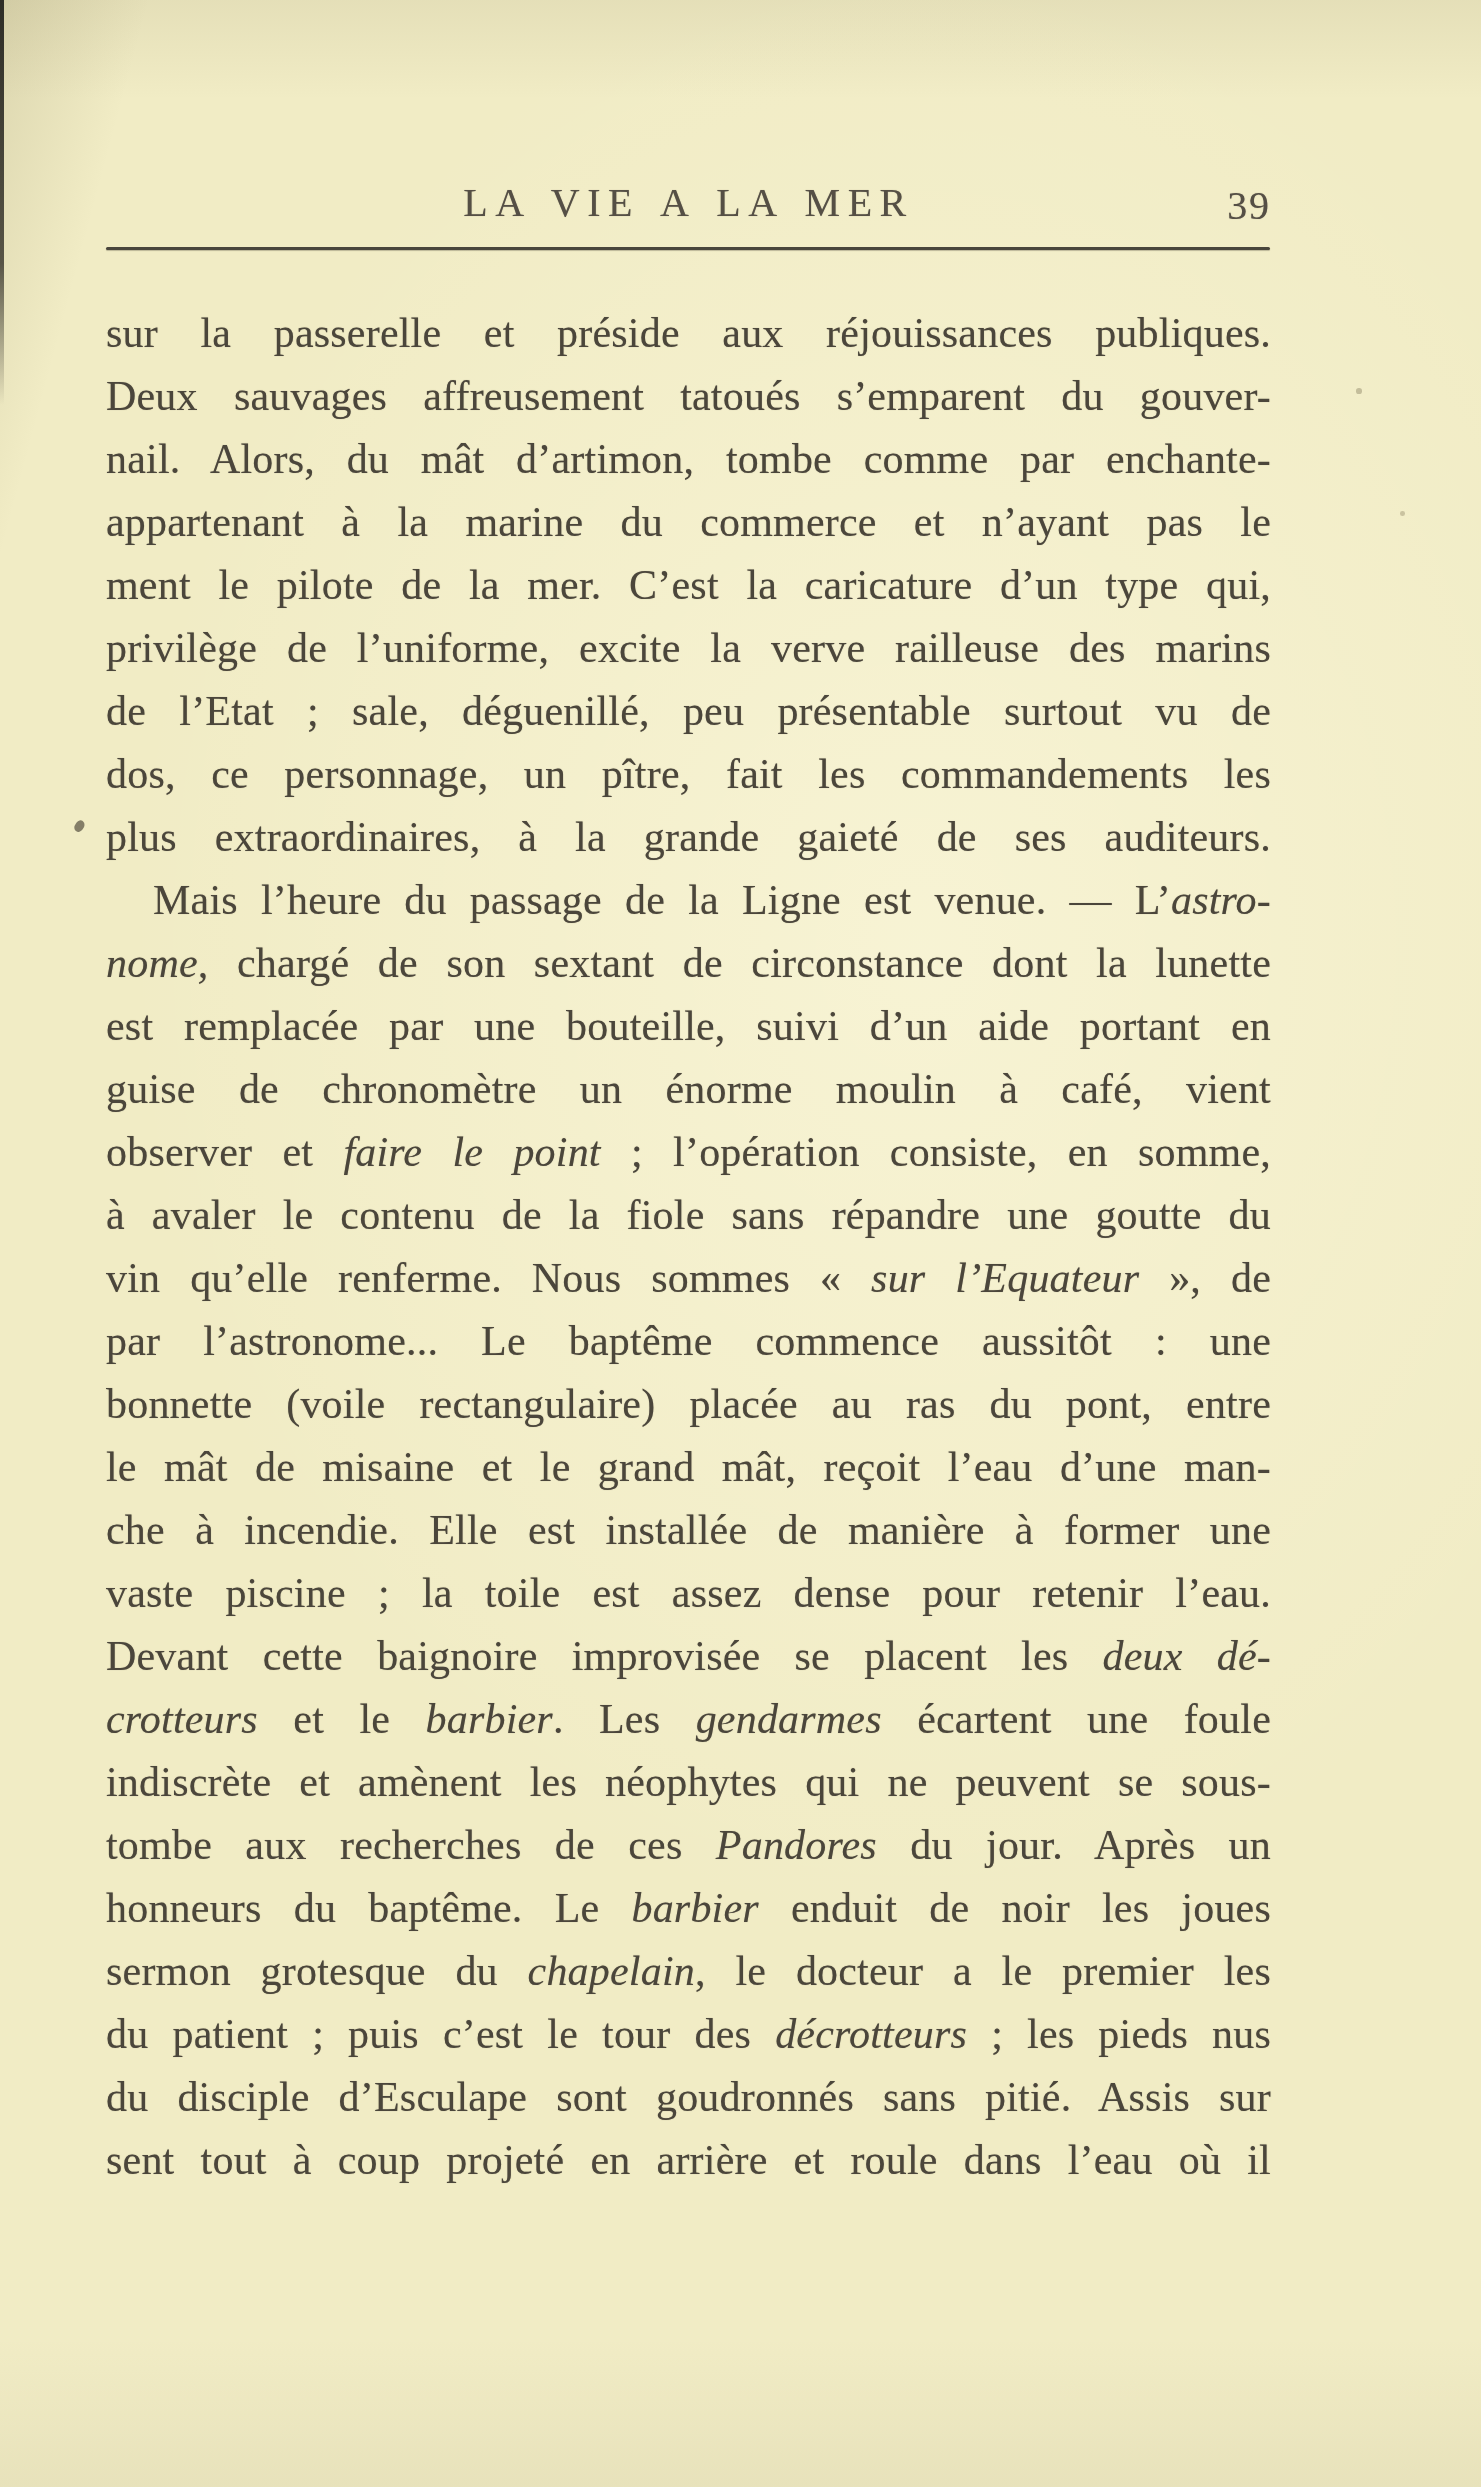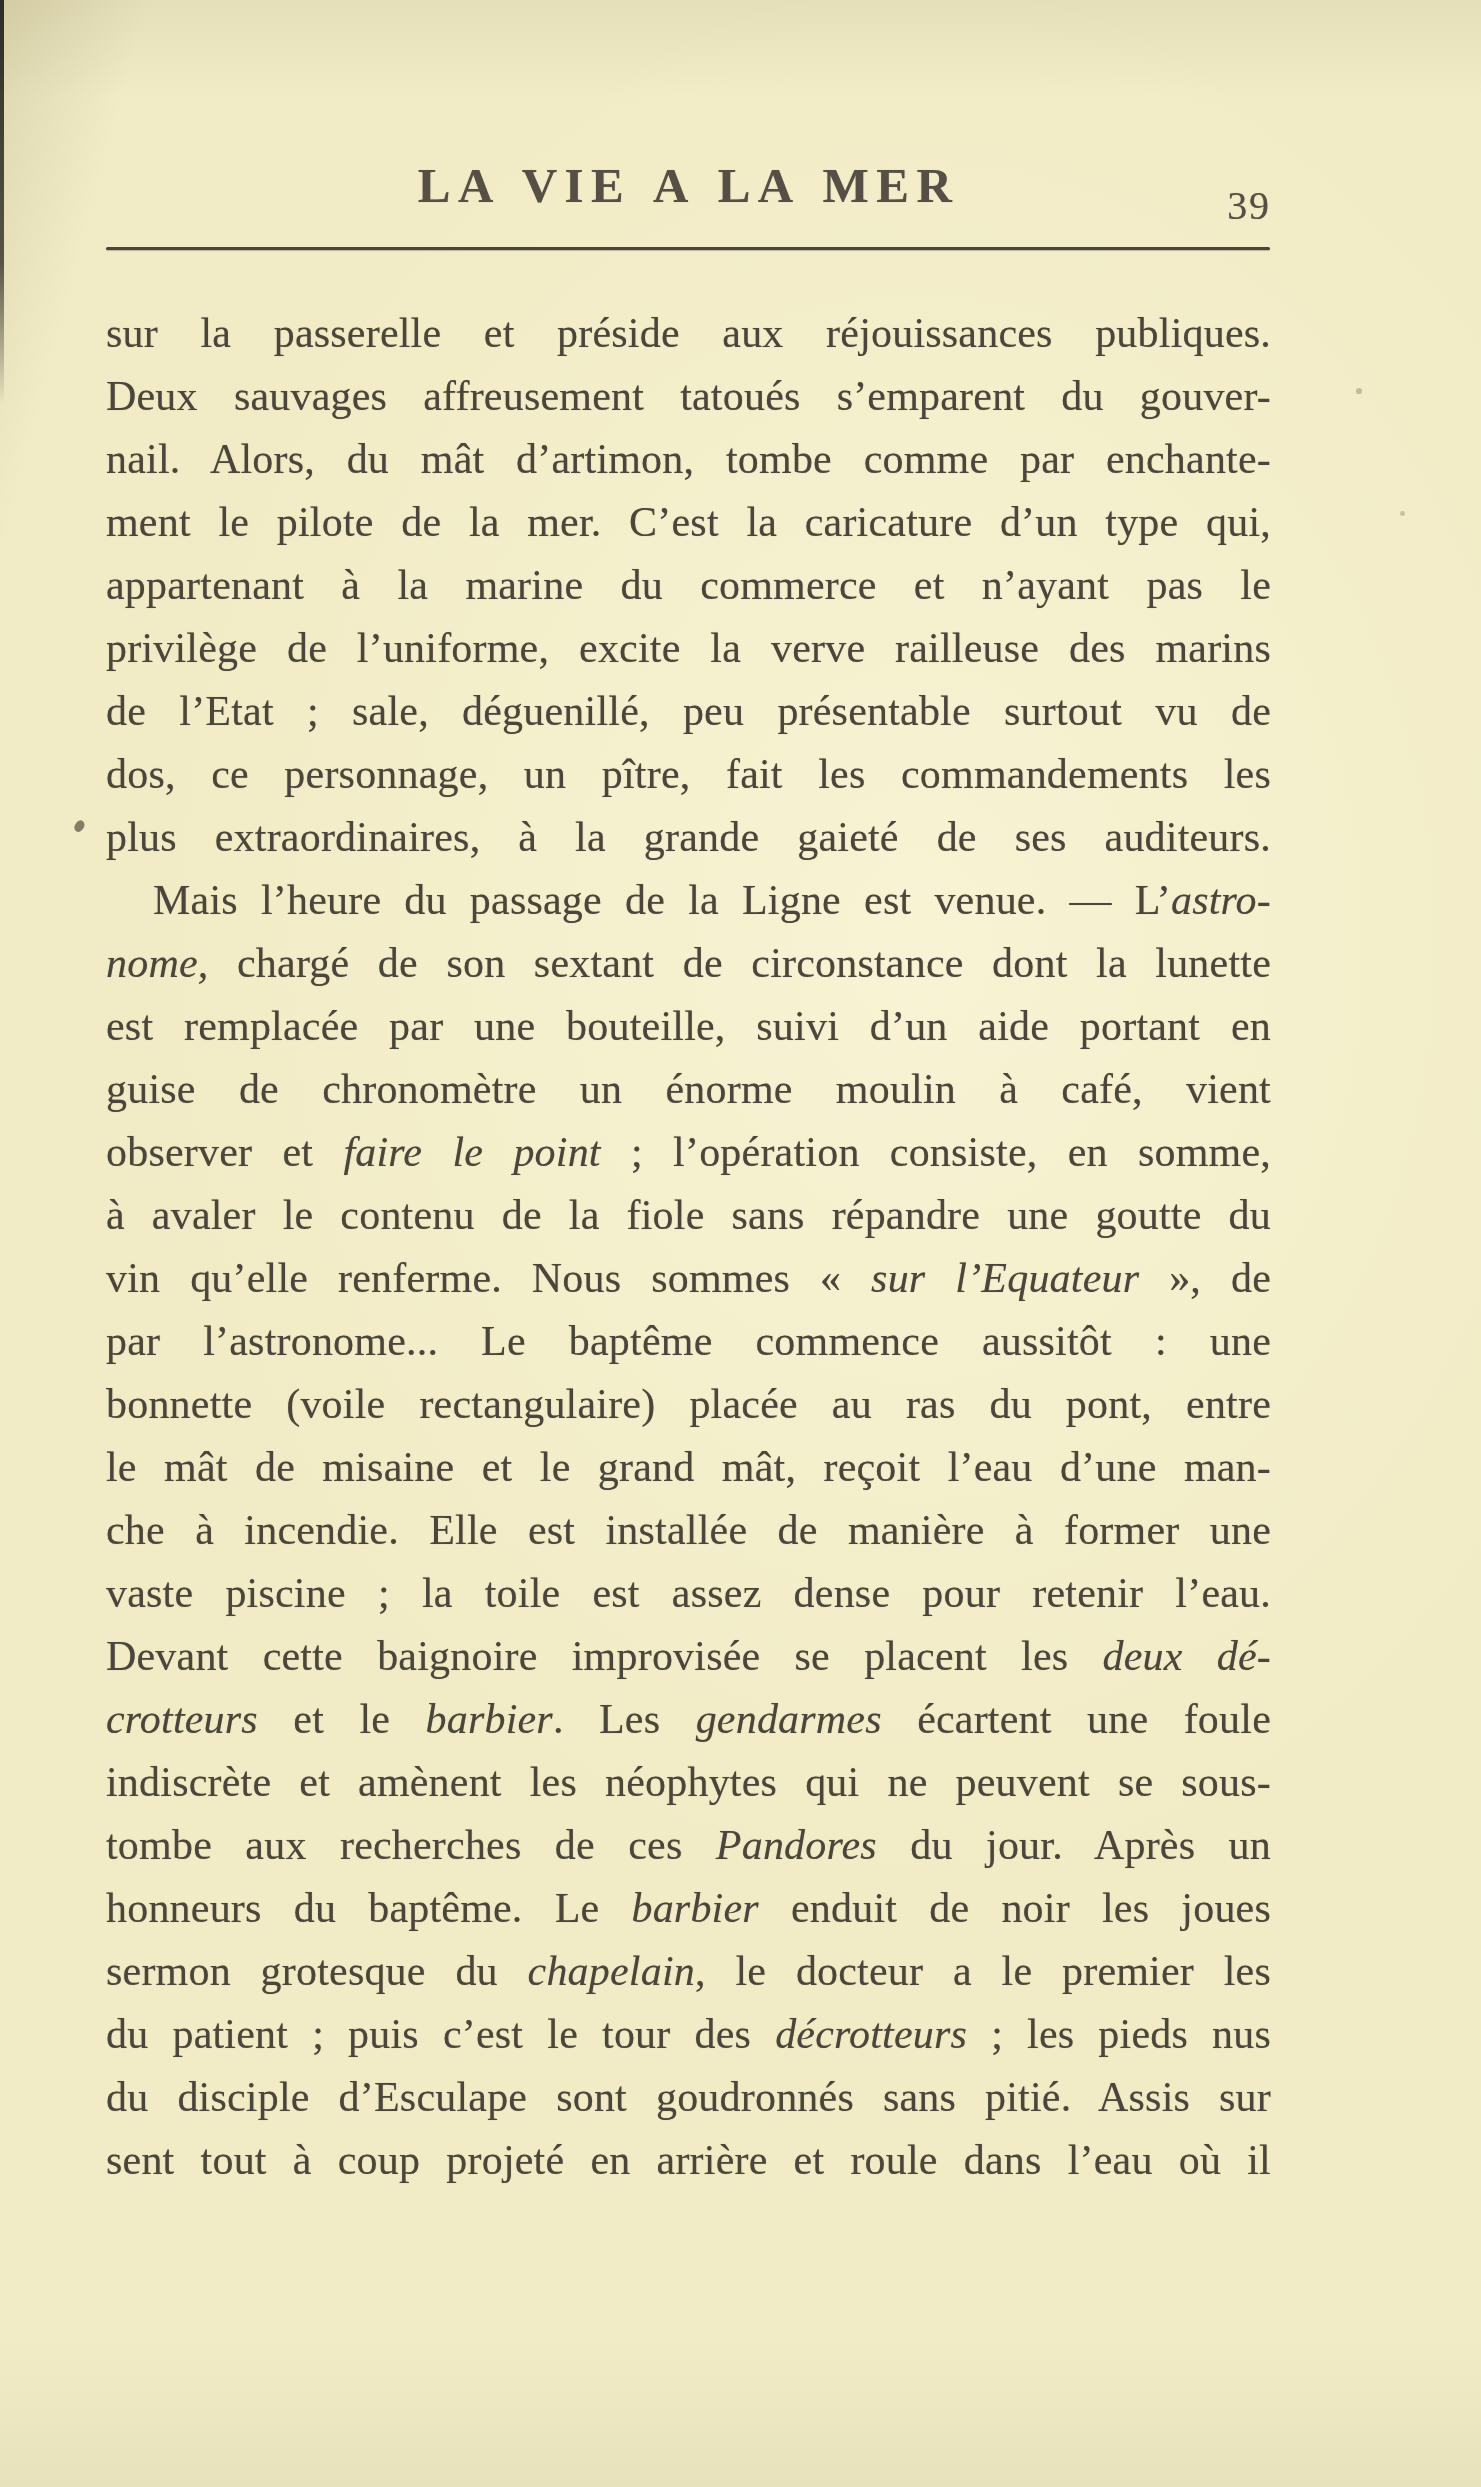--- a/index.html
+++ b/index.html
@@ -24,25 +24,24 @@
   }
   
   .edge-strip{
     position:absolute;left:0;top:0;width:3.8px;height:405px;
     background:linear-gradient(to bottom, rgba(28,28,25,0.9), rgba(40,38,32,0.75) 65%, rgba(40,38,32,0));
   }
   .running-head{
     position:absolute;left:106px;top:185px;width:1165px;height:41px;
   }
   .head-title{
-    position:absolute;left:50%;bottom:16px;transform:translateX(-50%);
-    font-size:49px;line-height:1;letter-spacing:7.5px;word-spacing:4.7px;
+    position:absolute;left:50%;bottom:3px;transform:translateX(-50%);
+    font-size:40px;line-height:1;letter-spacing:7.5px;word-spacing:4.7px;
     color:var(--header-ink);white-space:nowrap;
     text-shadow:0 0 0.9px rgba(80,74,60,0.45);
-    font-weight:bold;
   }
   .page-num{
     position:absolute;right:0;bottom:0;
     font-size:40px;line-height:1;letter-spacing:1.9px;
     color:var(--header-ink);
     text-shadow:0 0 0.9px rgba(80,74,60,0.45);
   }
   .head-rule{
     position:absolute;left:106px;top:247px;width:1164px;height:2.8px;
     background:var(--rule);border-radius:1.9px;
@@ -88,22 +87,22 @@
     <span class="head-title">LA VIE A LA MER</span>
     <span class="page-num">39</span>
   </header>
 
   <div class="head-rule"></div>
 
   <main class="text-block" id="text-block">
       <div class="line"><span>sur la passerelle et préside aux réjouissances publiques.</span></div>
       <div class="line"><span>Deux sauvages affreusement tatoués s’emparent du gouver-</span></div>
       <div class="line"><span>nail. Alors, du mât d’artimon, tombe comme par enchante-</span></div>
+      <div class="line"><span>appartenant à la marine du commerce et n’ayant pas le</span></div>
       <div class="line"><span>ment le pilote de la mer. C’est la caricature d’un type qui,</span></div>
-      <div class="line"><span>appartenant à la marine du commerce et n’ayant pas le</span></div>
       <div class="line"><span>privilège de l’uniforme, excite la verve railleuse des marins</span></div>
       <div class="line"><span>de l’Etat ; sale, déguenillé, peu présentable surtout vu de</span></div>
       <div class="line"><span>dos, ce personnage, un pître, fait les commandements les</span></div>
       <div class="line"><span>plus extraordinaires, à la grande gaieté de ses auditeurs.</span></div>
       <div class="line indent"><span>Mais l’heure du passage de la Ligne est venue. — L’</span><span class="it">astro-</span></div>
       <div class="line"><span class="it">nome,</span><span> chargé de son sextant de circonstance dont la lunette</span></div>
       <div class="line"><span>est remplacée par une bouteille, suivi d’un aide portant en</span></div>
       <div class="line"><span>guise de chronomètre un énorme moulin à café, vient</span></div>
       <div class="line"><span>observer et </span><span class="it">faire le point</span><span> ; l’opération consiste, en somme,</span></div>
       <div class="line"><span>à avaler le contenu de la fiole sans répandre une goutte du</span></div>

